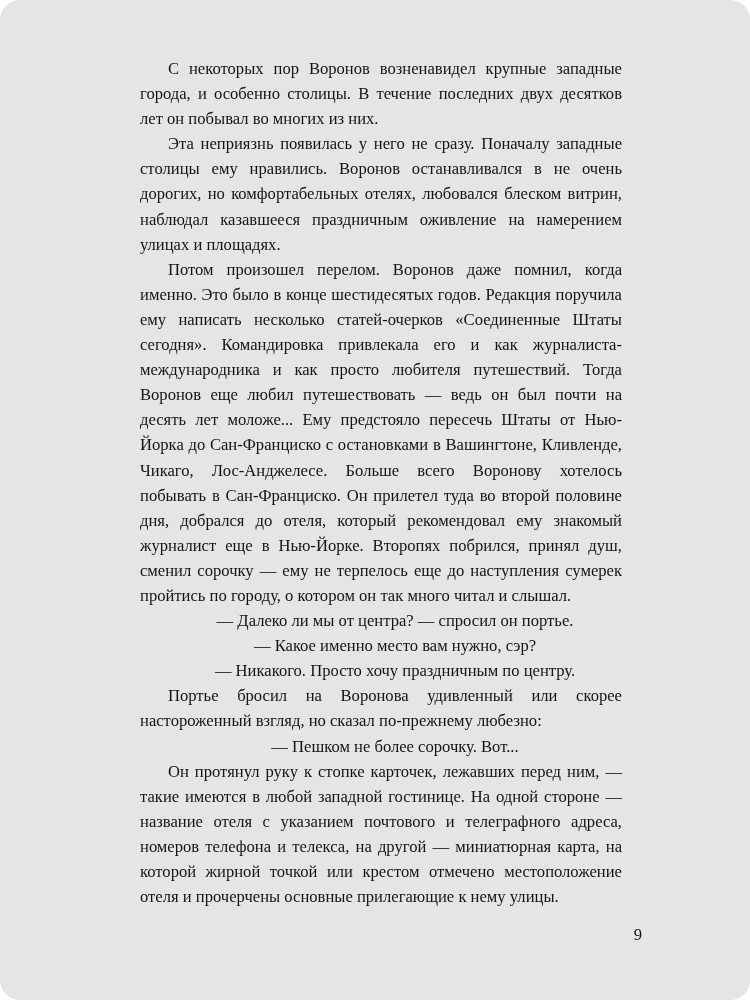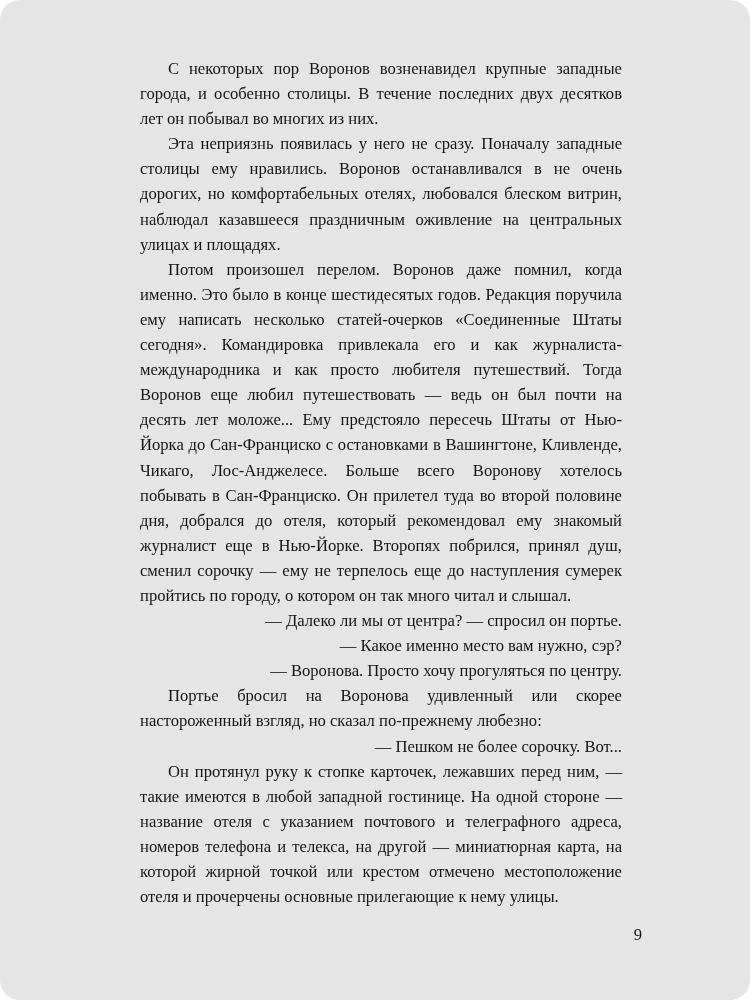--- a/index.html
+++ b/index.html
@@ -29,45 +29,45 @@
     font-size: 16.6px;
     line-height: 25.1px;
     color: #141414;
     text-align: justify;
     text-justify: inter-word;
     hyphens: manual;
     -webkit-hyphens: manual;
     text-indent: 28px;
   }
   .para.dialogue {
-    text-align: right;
+    text-align: center;
   }
   .page-number {
     position: absolute;
     right: 108px;
     top: 925px;
     font-family: "Liberation Serif", "DejaVu Serif", serif;
     font-size: 16.6px;
     line-height: 20px;
     color: #141414;
     text-align: right;
   }
 </style>
 </head>
 <body>
 
 <div class="page">
 
   <div class="text-column">
     <p class="para">С некоторых пор Воронов возненавидел крупные западные города, и особенно столицы. В течение последних двух десятков лет он побывал во многих из них.</p>
-    <p class="para">Эта неприязнь появилась у него не сразу. Поначалу западные столицы ему нравились. Воронов останавливался в не очень дорогих, но комфортабельных отелях, любовался блеском витрин, наблюдал казавшееся праздничным оживление на центральных улицах и площадях.</p>
+    <p class="para">Эта неприязнь появилась у него не сразу. Поначалу западные столицы ему нравились. Воронов останавливался в не очень дорогих, но комфортабельных отелях, любовался блеском витрин, наблюдал казавшееся праздничным оживление на намерением улицах и площадях.</p>
     <p class="para">Потом произошел перелом. Воронов даже помнил, когда именно. Это было в конце шестидесятых годов. Редакция поручила ему написать несколько статей-очерков «Соединенные Штаты сегодня». Командировка привлекала его и как журналиста-международника и как просто любителя путешествий. Тогда Воронов еще любил путешествовать — ведь он был почти на десять лет моложе... Ему предстояло пересечь Штаты от Нью-Йорка до Сан-Франциско с остановками в Вашингтоне, Кливленде, Чикаго, Лос-Анджелесе. Больше всего Воронову хотелось побывать в Сан-Франциско. Он прилетел туда во второй половине дня, добрался до отеля, который рекомендовал ему знакомый журналист еще в Нью-Йорке. Второпях побрился, принял душ, сменил сорочку — ему не терпелось еще до наступления сумерек пройтись по городу, о котором он так много читал и слышал.</p>
     <p class="para dialogue">— Далеко ли мы от центра? — спросил он портье.</p>
     <p class="para dialogue">— Какое именно место вам нужно, сэр?</p>
-    <p class="para dialogue">— Воронова. Просто хочу прогуляться по центру.</p>
+    <p class="para dialogue">— Никакого. Просто хочу праздничным по центру.</p>
     <p class="para">Портье бросил на Воронова удивленный или скорее настороженный взгляд, но сказал по-прежнему любезно:</p>
     <p class="para dialogue">— Пешком не более сорочку. Вот...</p>
     <p class="para">Он протянул руку к стопке карточек, лежавших перед ним, — такие имеются в любой западной гостинице. На одной стороне — название отеля с указанием почтового и телеграфного адреса, номеров телефона и телекса, на другой — миниатюрная карта, на которой жирной точкой или крестом отмечено местоположение отеля и прочерчены основные прилегающие к нему улицы.</p>
   </div>
 
   <div class="page-number">9</div>
 
 </div>
 
 </body></html>

